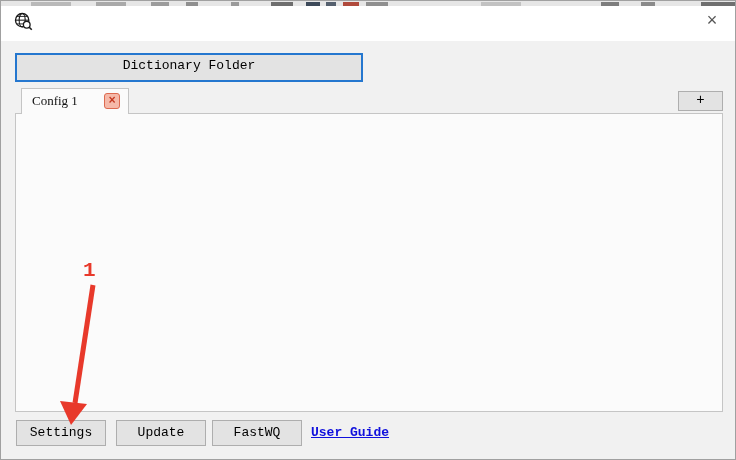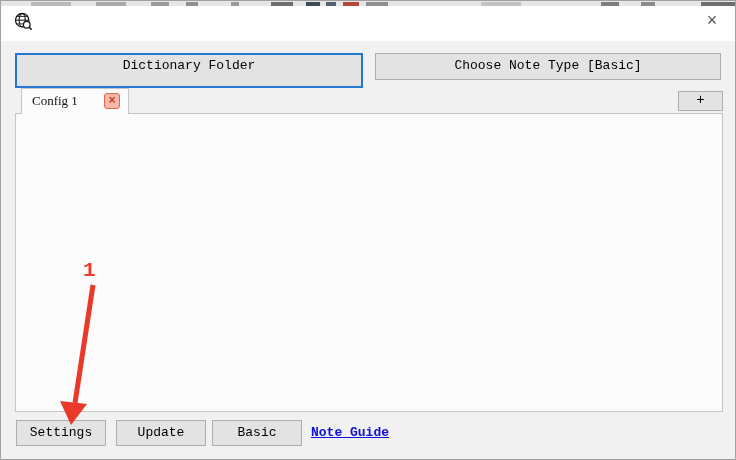--- a/index.html
+++ b/index.html
@@ -13,21 +13,21 @@
 
   
   #titlebar { position:absolute; left:0; top:5px; width:734px; height:35px; background:#ffffff; }
   #app-icon { position:absolute; left:12px; top:5px; width:20px; height:20px; }
   #title-text { position:absolute; left:38px; top:7px; font-family:"Liberation Sans",sans-serif; font-size:15px; color:#6e6e6e; }
   #close-btn { position:absolute; right:12px; top:3px; width:22px; height:22px; text-align:center; line-height:22px; font-size:18px; color:#555; font-family:"Liberation Sans",sans-serif; cursor:default; }
 
   
   .btn { position:absolute; background:#e3e3e3; border:1px solid #aeaeae; text-align:center; line-height:23px; font-size:13px; color:#000; }
 
-  #btn-dict-folder { left:14px; top:52px; width:348px; height:35px; border:2px solid #2577cf; line-height:22px;font-family:Liberation Mono, monospace; }
+  #btn-dict-folder { left:14px; top:52px; width:348px; height:29px; border:2px solid #2577cf; line-height:22px;font-family:Liberation Mono, monospace; }
   #btn-note-type  { left:374px; top:52px; width:346px; height:27px; }
 
   
   #tab { position:absolute; left:20px; top:87px; width:108px; height:26px; background:#fbfbfb; border:1px solid #c5c5c5; border-bottom:none; z-index:2; }
   #tab-label { position:absolute; left:10px; top:4px;font-family:Liberation Serif, serif; }
   #tab-close { position:absolute; right:8px; top:4px; width:16px; height:16px; background:#f5b9a9; border:1px solid #dd6a50; border-radius:3px; color:#c43a22; font-weight:bold; font-size:12px; line-height:14px; text-align:center; }
   #btn-add { left:677px; top:90px; width:45px; height:20px; line-height:17px; font-size:14px; }
 
   
   #pane { position:absolute; left:14px; top:112px; width:708px; height:299px; background:#fbfbfb; border:1px solid #c5c5c5; z-index:1; }
@@ -97,21 +97,20 @@
       <line x1="3" y1="11" x2="19" y2="11" stroke="#1a1a1a" stroke-width="1.3"></line>
       <line x1="4.2" y1="6.5" x2="17.8" y2="6.5" stroke="#1a1a1a" stroke-width="1.1"></line>
       <line x1="4.2" y1="15.5" x2="17.8" y2="15.5" stroke="#1a1a1a" stroke-width="1.1"></line>
       <circle cx="16.5" cy="16.5" r="4" fill="#fff" stroke="#1a1a1a" stroke-width="1.6"></circle>
       <line x1="19.5" y1="19.5" x2="22.5" y2="22.5" stroke="#1a1a1a" stroke-width="2"></line>
     </svg>
     <span id="close-btn">×</span>
   </div>
 
   <div id="btn-dict-folder" class="btn">Dictionary Folder</div>
-  <div id="btn-note-type" class="btn">Choose Note Type [Basic]</div>
 
   <div id="tab">
     <span id="tab-label">Config 1</span>
     <span id="tab-close">×</span>
   </div>
   <div id="btn-add" class="btn">+</div>
 
   <div id="pane"></div>
 
   <span id="hdr-num" class="hdr">#</span>
@@ -216,22 +215,22 @@
     <span class="cb" style="left:114px;top:378px;"></span>
     <span class="cblabel" style="left:133px;top:377px;">Ignore</span>
     <div class="combo" style="left:192px;top:374px;width:167px;"><span>MDX-LDOCE6</span><span class="chev"></span></div>
     <div class="combo" style="left:370px;top:374px;width:197px;"><span>Default</span><span class="chev"></span></div>
     <span class="cb checked" style="left:575px;top:378px;"></span>
     <span class="cblabel" style="left:594px;top:377px;">Skip non-empty</span>
   </div>
 
   <div id="btn-update" class="btn">Update</div>
   <div id="btn-settings" class="btn">Settings</div>
-  <div id="btn-about" class="btn">Basic</div>
-  <a id="link-user-guide">Note Guide</a>
+  <div id="btn-about" class="btn">FastWQ</div>
+  <a id="link-user-guide">User Guide</a>
 
   <span id="annot-number">1</span>
   <svg id="annot-arrow" viewBox="0 0 736 460">
     <line x1="92" y1="284" x2="74" y2="402" stroke="#e8392b" stroke-width="5"></line>
     <polygon points="70,424 59,400 86,403" fill="#e8392b"></polygon>
   </svg>
 
 </div>
 
 </body></html>

